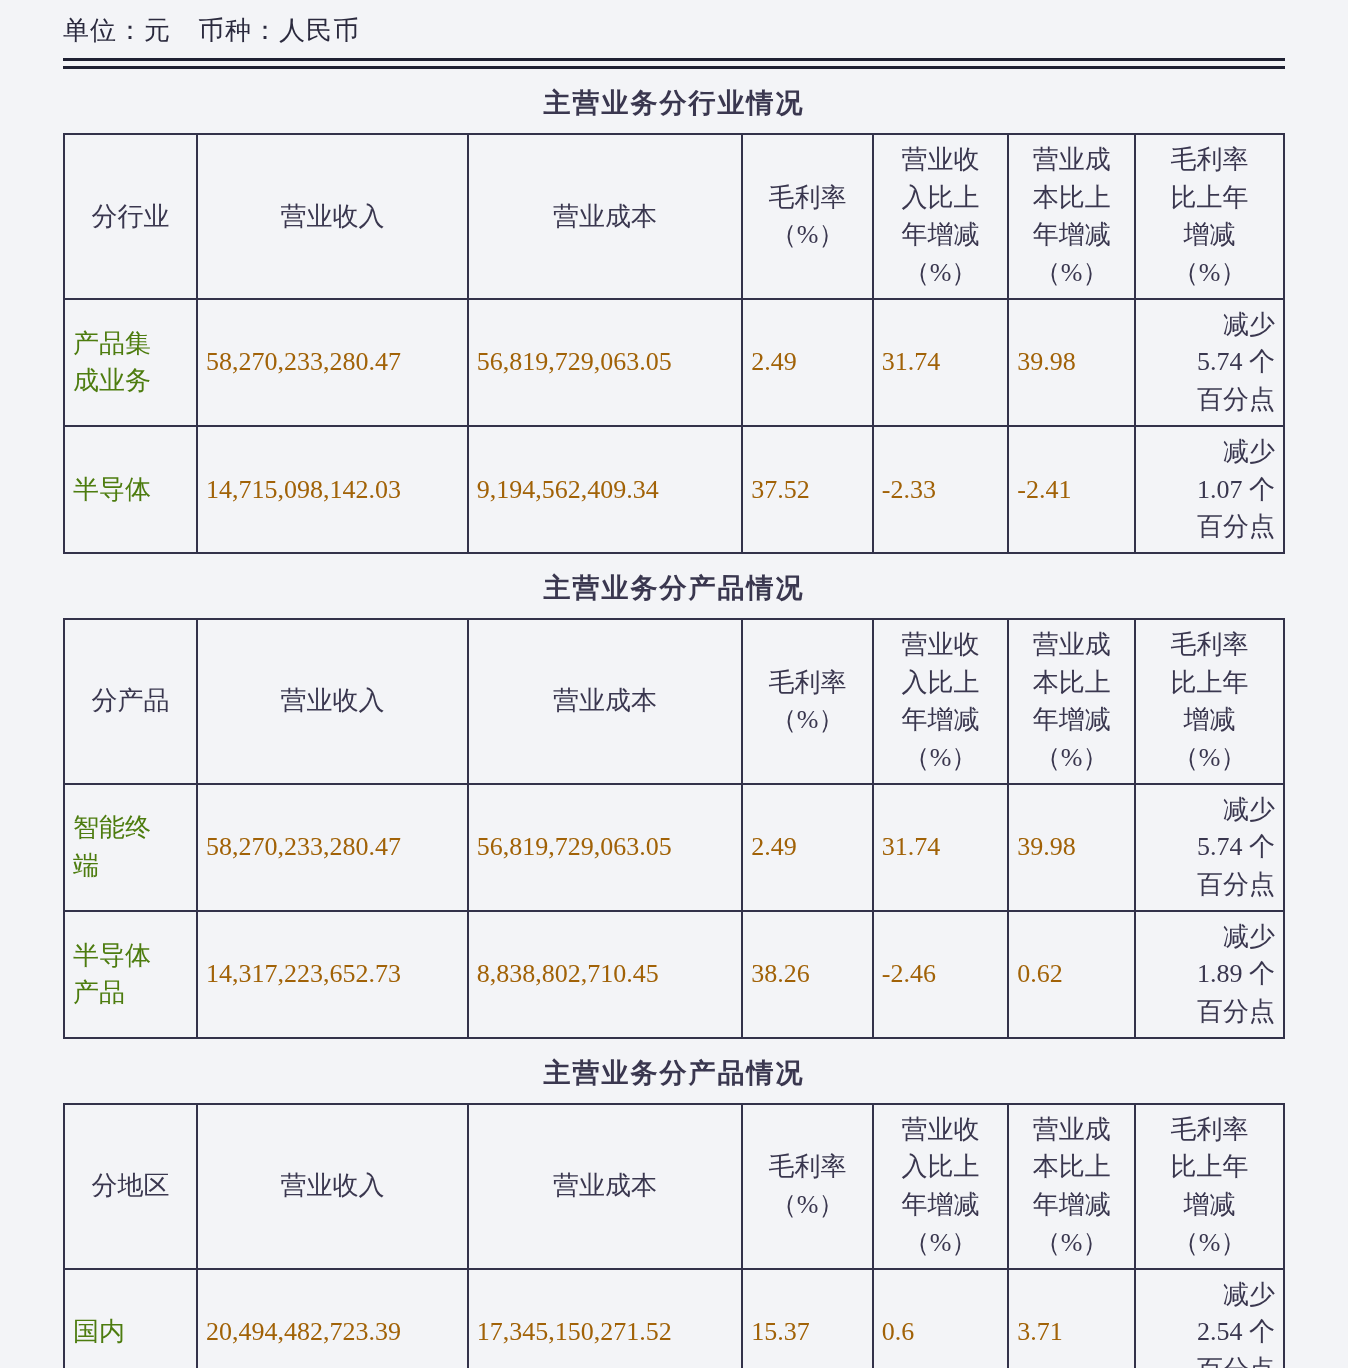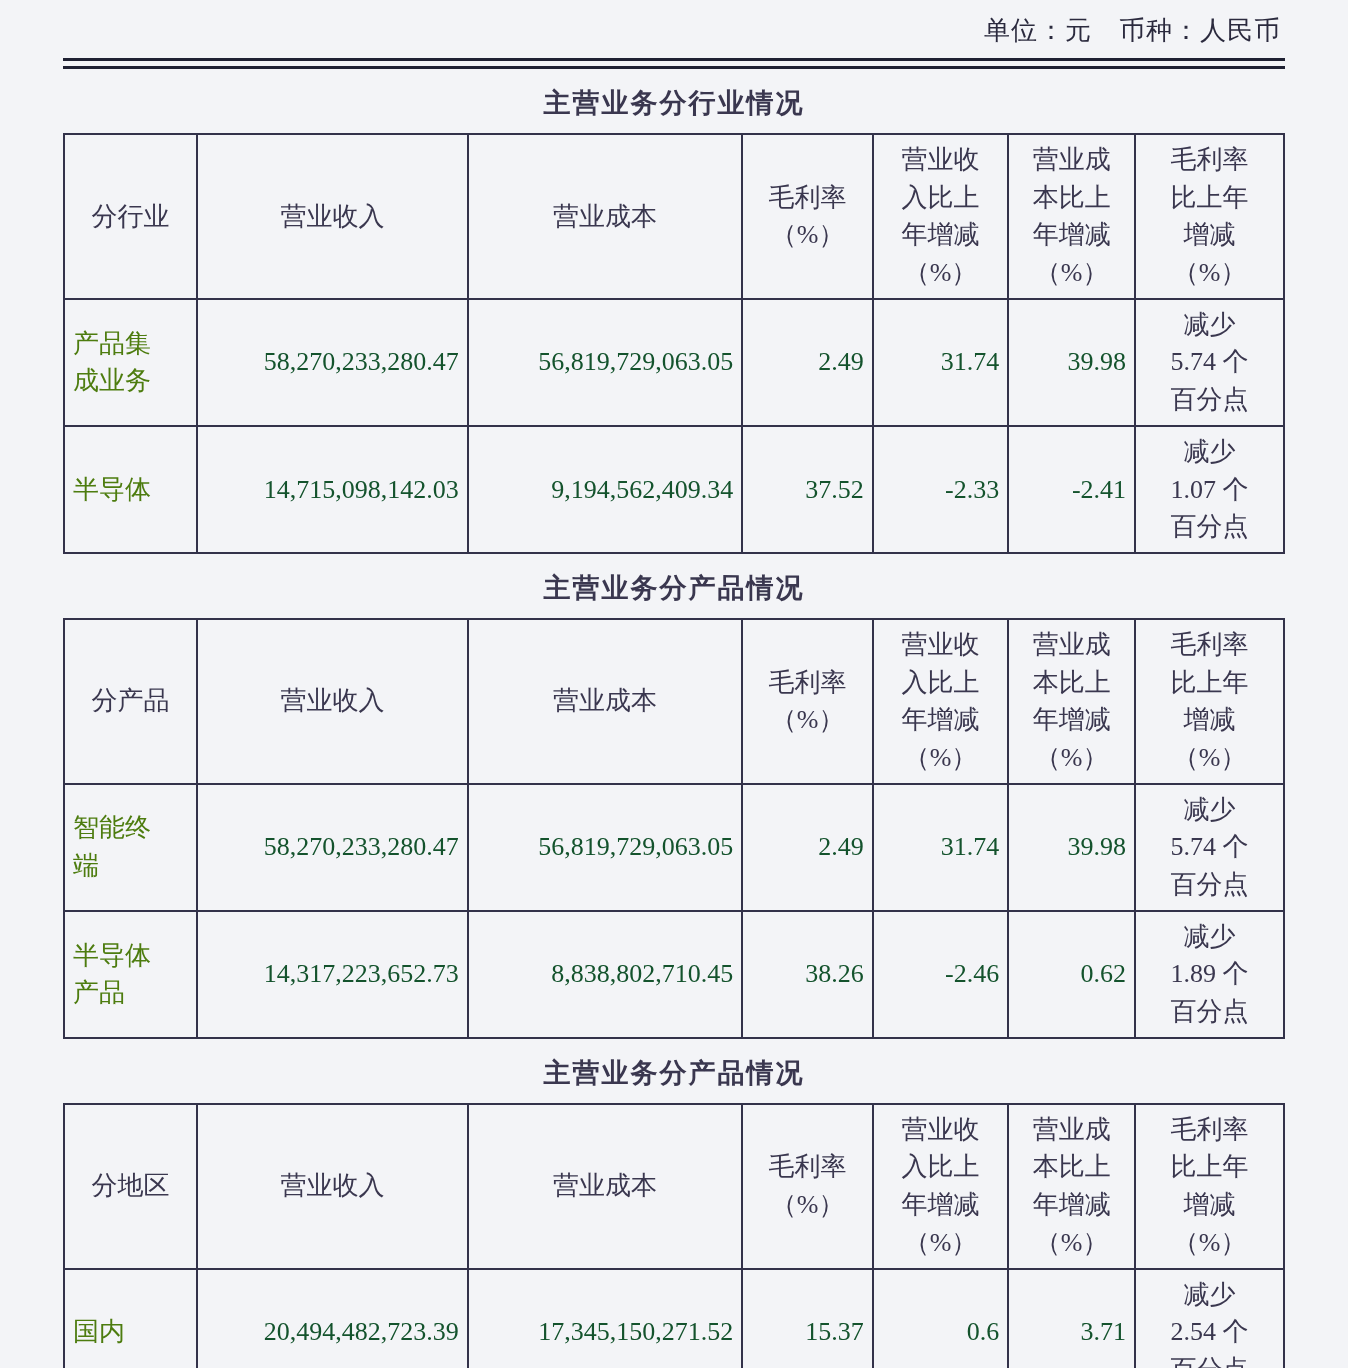--- a/index.html
+++ b/index.html
@@ -12,21 +12,20 @@
   body {
     width: 1348px;
     min-height: 1368px;
     box-sizing: border-box;
   }
   .page {
     margin: 0 63px;
     padding-top: 14px;
   }
   .unit-line {
-    text-align: right;
     font-size: 26px;
     line-height: 34px;
     letter-spacing: 1px;
     color: #2b2a3e;
     padding-right: 4px;
   }
   .rule-double {
     height: 5px;
     border-top: 3px solid #1f2133;
     border-bottom: 3px solid #1f2133;
@@ -53,22 +52,22 @@
     font-weight: normal;
     vertical-align: middle;
     white-space: pre-line;
     line-height: 1.45;
     padding: 6px 8px;
     box-sizing: border-box;
   }
   table.report th { height: 134px; text-align: center; color: #3a374f; }
   table.report td { height: 114px; }
   td.c-label  { text-align: left;  padding-left: 16px; color: #4d7c0f; }
-  td.c-num    { text-align: right; padding-right: 20px; color: #14532d; }
-  td.c-chg    { text-align: center; padding-right: 14px; color: #3a374f; line-height: 1.5; }
+  td.c-num    { padding-right: 20px; color: #a16207; }
+  td.c-chg    { text-align: right; padding-right: 14px; color: #3a374f; line-height: 1.5; }
   col.w-seg   { width: 10.9%; }
   col.w-rev   { width: 22.2%; }
   col.w-cost  { width: 22.5%; }
   col.w-gm    { width: 10.7%; }
   col.w-ryoy  { width: 11.1%; }
   col.w-cyoy  { width: 10.4%; }
   col.w-myoy  { width: 12.2%; }
 </style>
 </head>
 <body>

